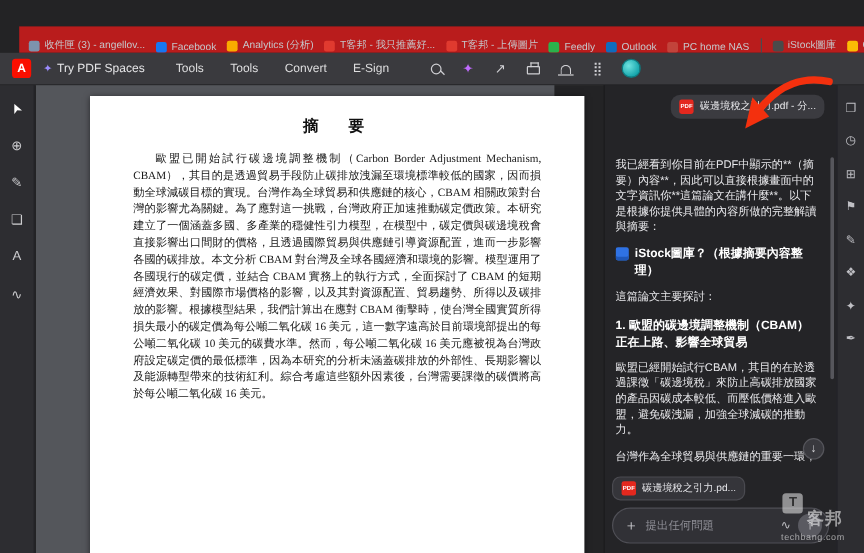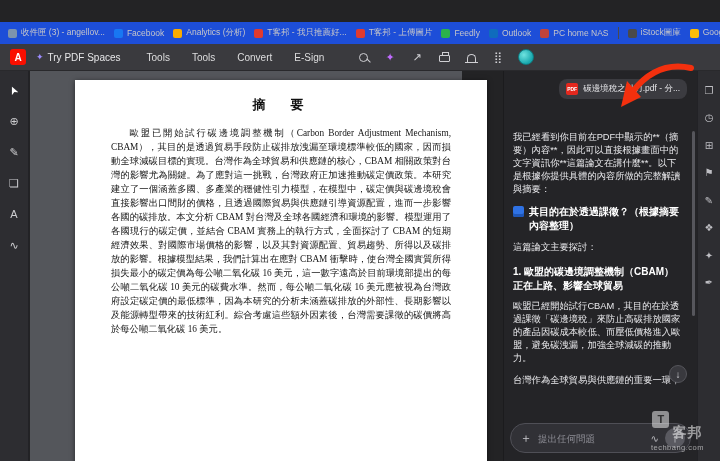--- a/index.html
+++ b/index.html
@@ -9,22 +9,22 @@
 
   
   .topbar { position:absolute; top:0; left:0; right:0; height:22px; background:#1e1e21; }
   .urlbox { position:absolute; left:50%; top:0; transform:translateX(-50%); height:22px;
             display:flex; align-items:center; color:#c9c9cd; font-size:10px; }
   .extbadge { position:absolute; right:10px; top:0; height:22px; display:flex; align-items:center; gap:4px;
               color:#d7d7da; font-size:9px; }
   .gpticon { width:10px; height:10px; border-radius:50%;
              background:conic-gradient(#e8453c,#f5b400,#34a853,#24c1e0,#7b61ff,#e8453c); }
 
-  .bmbar { position:absolute; top:22px; left:0; right:0; height:22px; background:#1d4ed8;
-           display:flex; align-items:center; padding-left:8px; gap:9px; overflow:hidden; }
+  .bmbar { position:absolute; top:22px; left:16px; right:0; height:22px; background:#b91c1c;
+           display:flex; align-items:flex-end; padding-left:8px; gap:9px; overflow:hidden; }
   .bm { display:flex; align-items:center; gap:4px; font-size:8.5px; color:#c6c6ca; white-space:nowrap; }
   .fav { width:9px; height:9px; border-radius:2px; flex:none; }
   .bmdiv { width:1px; height:12px; background:#4a4a4e; flex:none; }
 
   
   .apptb { position:absolute; top:44px; left:0; right:0; height:27px; background:#3a3a3e;
            border-bottom:1px solid #29292c; display:flex; align-items:center; padding:0 10px; }
   .acrologo { width:16px; height:16px; background:#fa0f00; border-radius:3px; color:#fff;
               font-weight:bold; font-size:10px; display:flex; align-items:center; justify-content:center; }
   .trybtn { margin-left:10px; display:flex; align-items:center; gap:4px; font-size:10px; color:#e6e6e8; }
@@ -224,33 +224,37 @@
 
     <svg class="redarrow" viewBox="0 0 100 56">
       <path d="M94,7 C72,2 52,10 36,30" stroke="#f3300e" stroke-width="6" fill="none" stroke-linecap="round"></path>
       <polygon points="24,46 44,36 30,20" fill="#f3300e"></polygon>
     </svg>
 
     <div class="resp">
       <p>我已經看到你目前在PDF中顯示的**（摘要）內容**，因此可以直接根據畫面中的文字資訊你**這篇論文在講什麼**。以下是根據你提供具體的內容所做的完整解讀與摘要：</p>
       <div class="sechead">
         <span class="bluebox"></span>
-        <b>其目的在於透過課徵？（根據摘要內容整理）</b>
+        <b>iStock圖庫？（根據摘要內容整理）</b>
       </div>
       <p>這篇論文主要探討：</p>
       <div class="pthead">1. 歐盟的碳邊境調整機制（CBAM）正在上路、影響全球貿易</div>
       <p>歐盟已經開始試行CBAM，其目的在於透過課徵「碳邊境稅」來防止高碳排放國家的產品因碳成本較低、而壓低價格進入歐盟，避免碳洩漏，加強全球減碳的推動力。</p>
       <p>台灣作為全球貿易與供應鏈的重要一環，勢必受到影響。</p>
 
     </div>
 
     <div class="panelscroll"></div>
     <div class="scrolldown">↓</div>
 
     <div class="composer">
+      <div class="filechip">
+        <span class="pdfmini">PDF</span>
+        <span class="chiplabel">碳邊境稅之引力.pd...</span>
+      </div>
       <div class="inputpill">
         <span class="plus">＋</span>
         <input type="text" placeholder="提出任何問題" style="">
         <span class="voice">∿</span>
         <span class="send">↑</span>
       </div>
     </div>
   </div>
 
   <div class="rightrail">

